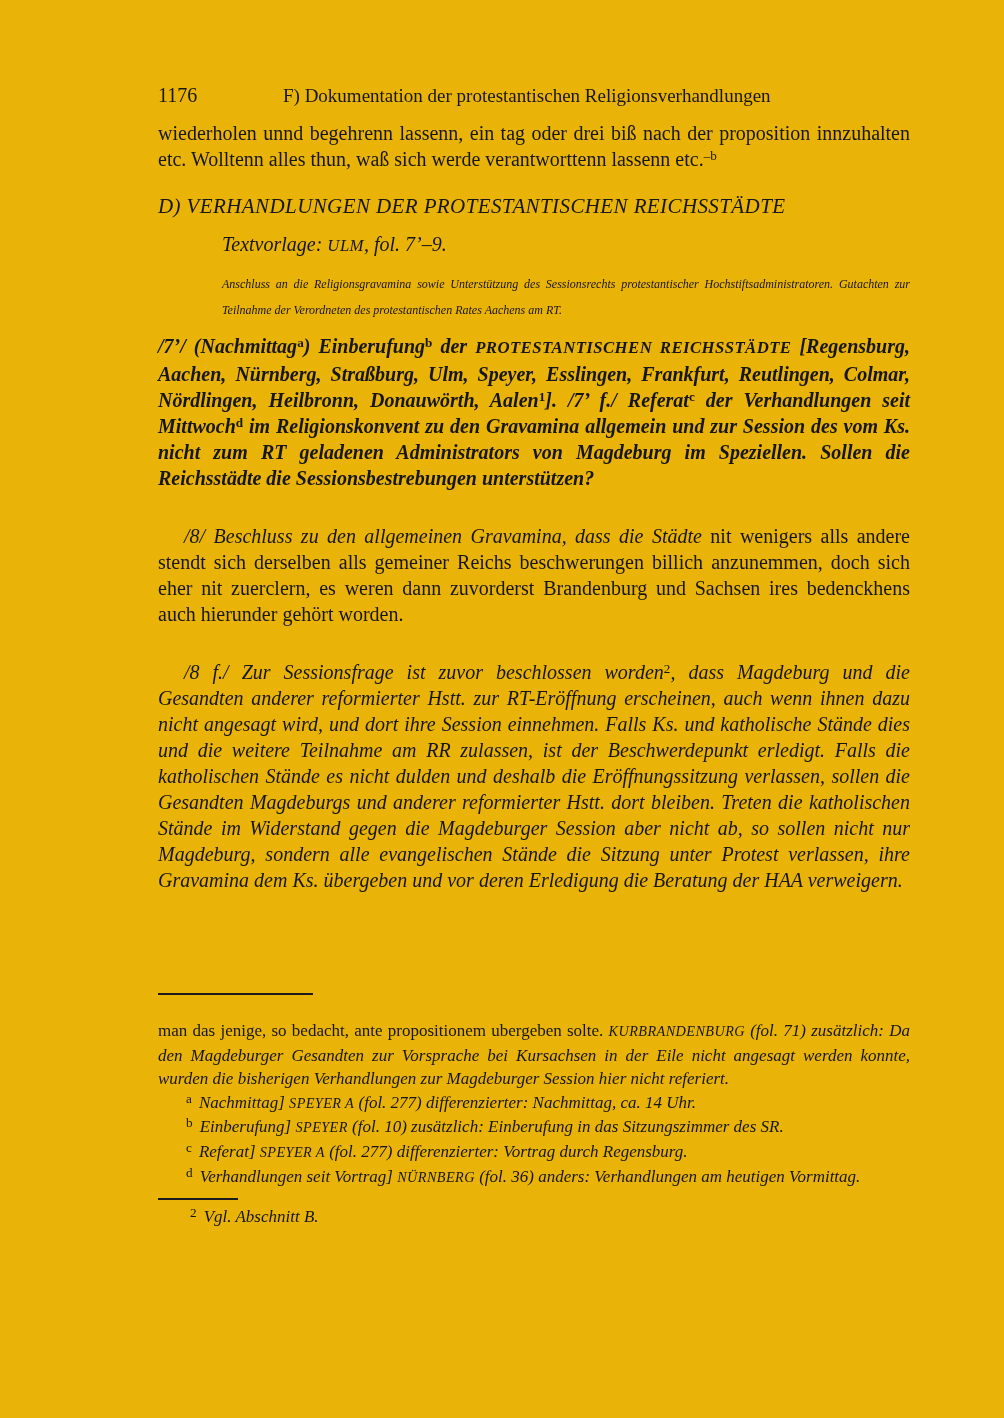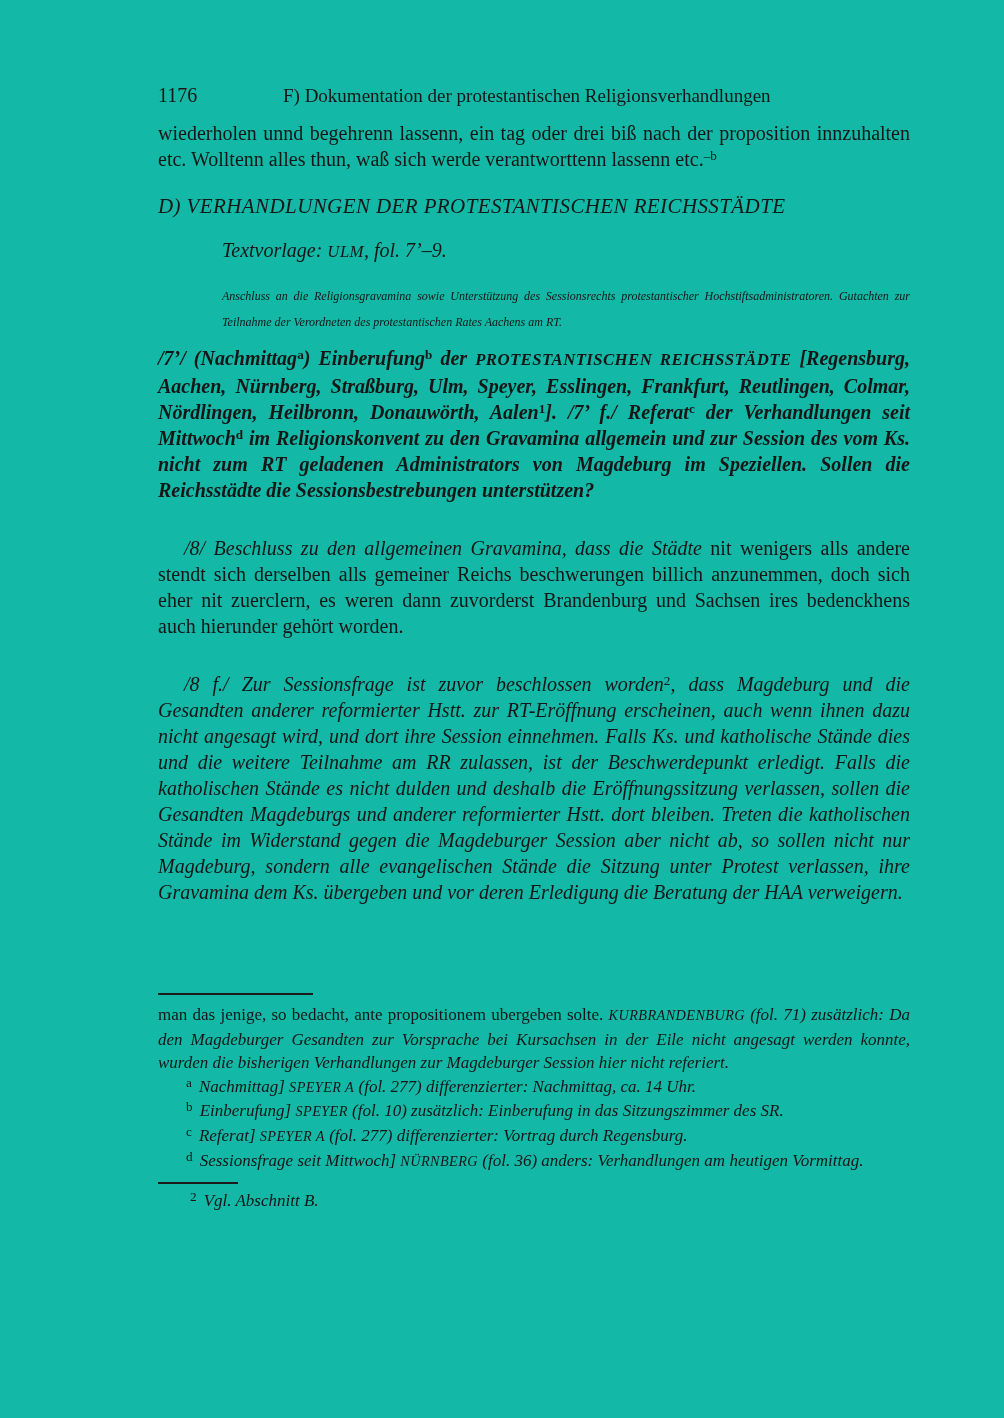--- a/index.html
+++ b/index.html
@@ -5,21 +5,21 @@
   html, body {
     margin: 0;
     padding: 0;
     background: #e8e8e8;
   }
   .page {
     position: relative;
     width: 1004px;
     height: 1418px;
     margin: 0 auto;
-    background: #14b8a6;
+    background: #eab308;
     color: #161616;
     font-family: "Liberation Serif", serif;
     overflow: hidden;
   }
   .content {
     position: absolute;
     left: 158px;
     top: 84px;
     width: 752px;
   }
@@ -49,21 +49,21 @@
   .heading {
     margin: 22px 0 0 0;
     font-size: 21px;
     font-weight: normal;
     font-style: italic;
     letter-spacing: 0.4px;
   }
   .vorlage {
     margin: 14px 0 14px 64px;
     font-size: 20px;
-    line-height: 34px;
+    line-height: 22px;
     font-style: italic;
   }
   .regest {
     margin: 9px 0 8px 64px;
     font-size: 12px;
     line-height: 26px;
     font-style: italic;
     text-align: justify;
   }
   .para7 { margin-top: 10px; font-weight: bold; }
@@ -95,21 +95,21 @@
     height: 0;
     margin: 0;
   }
   .rule-a { width: 155px; }
   .rule-n { width: 80px; margin-top: 9px; }
   .fn {
     font-size: 17px;
     line-height: 23.6px;
     text-align: justify;
   }
-  .fn.cont { margin-top: 8px; }
+  .fn.cont { margin-top: 24px; }
   .fn.marked { text-indent: 28px; }
   .notes-num .fn { text-indent: 32px; }
   .notes-num { margin-top: 5px; }
   .fn .marker {
     font-style: normal;
     font-size: 0.78em;
     vertical-align: 5px;
     line-height: 0;
     padding-right: 7px;
   }
@@ -145,21 +145,21 @@
   <div class="footblock">
 
     <hr class="rule rule-a">
 
     <p class="fn cont"><span class="rm">man das jenige, so bedacht, ante propositionem ubergeben solte. </span><span class="sc">KURBRANDENBURG</span><span class="it"> (fol. 71) zusätzlich: Da den Magdeburger Gesandten zur Vorsprache bei Kursachsen in der Eile nicht angesagt werden konnte, wurden die bisherigen Verhandlungen zur Magdeburger Session hier nicht referiert.</span></p>
 
     <div class="notes-lettered">
         <p class="fn marked"><span class="marker">a</span><span class="it">Nachmittag] </span><span class="sc">SPEYER A</span><span class="it"> (fol. 277) differenzierter: Nachmittag, ca. 14 Uhr.</span></p>
         <p class="fn marked"><span class="marker">b</span><span class="it">Einberufung] </span><span class="sc">SPEYER</span><span class="it"> (fol. 10) zusätzlich: Einberufung in das Sitzungszimmer des SR.</span></p>
         <p class="fn marked"><span class="marker">c</span><span class="it">Referat] </span><span class="sc">SPEYER A</span><span class="it"> (fol. 277) differenzierter: Vortrag durch Regensburg.</span></p>
-        <p class="fn marked"><span class="marker">d</span><span class="it">Sessionsfrage seit Mittwoch] </span><span class="sc">NÜRNBERG</span><span class="it"> (fol. 36) anders: Verhandlungen am heutigen Vormittag.</span></p>
+        <p class="fn marked"><span class="marker">d</span><span class="it">Verhandlungen seit Vortrag] </span><span class="sc">NÜRNBERG</span><span class="it"> (fol. 36) anders: Verhandlungen am heutigen Vormittag.</span></p>
       </div>
 
     <hr class="rule rule-n">
 
     <div class="notes-num">
         <p class="fn marked"><span class="marker">2</span><span class="it">Vgl. Abschnitt B.</span></p>
       </div>
 
   </div>
 

